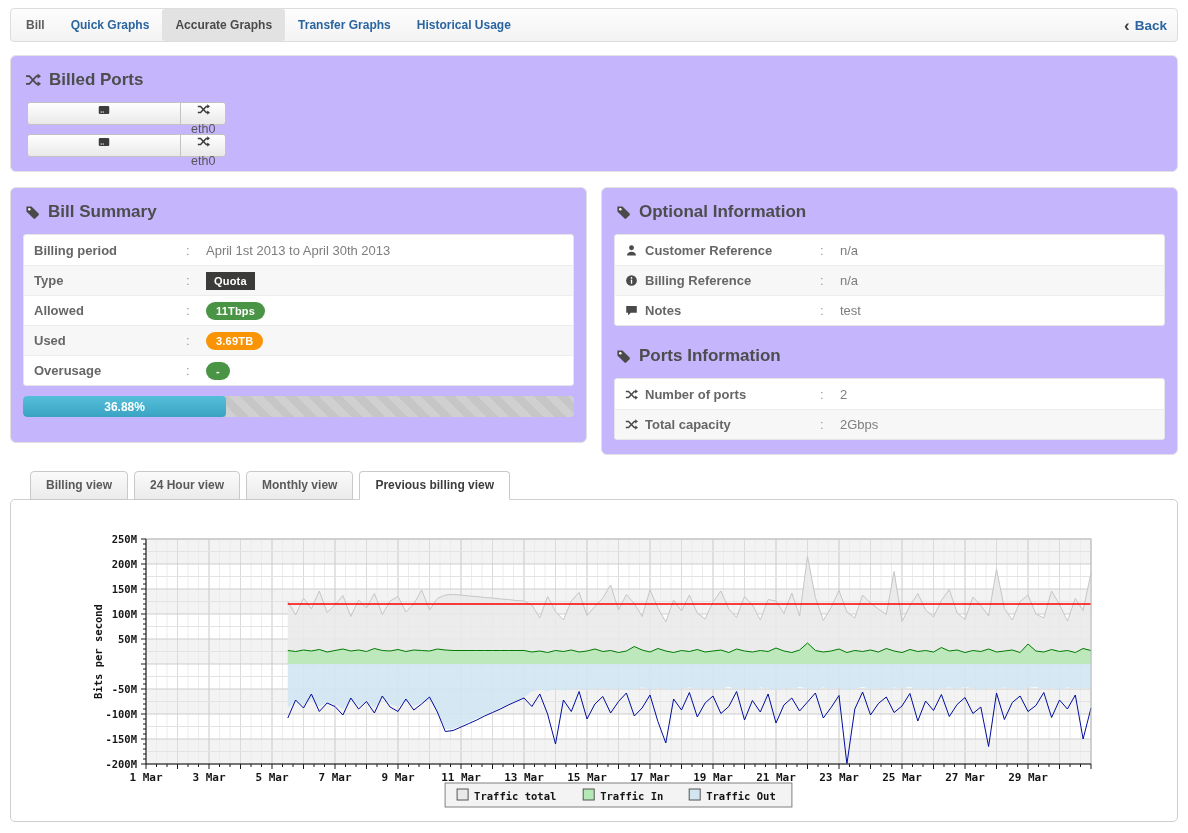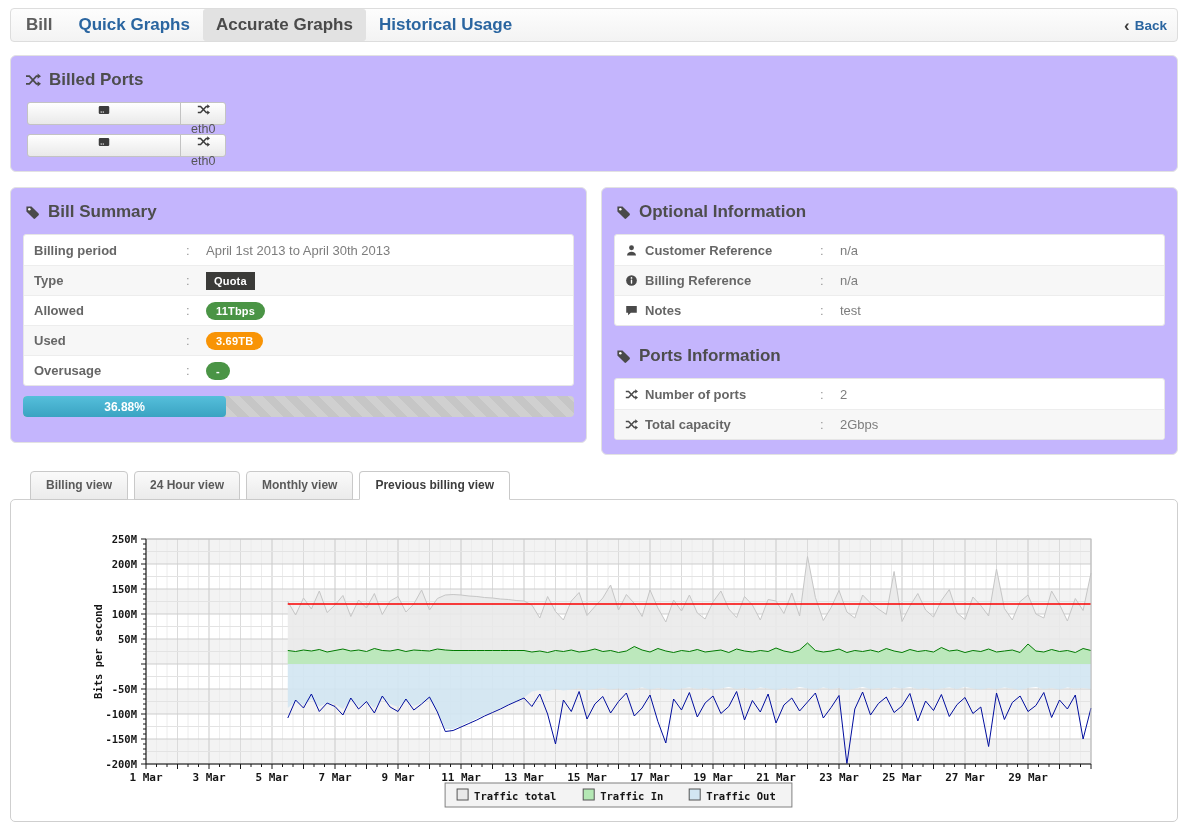--- a/index.html
+++ b/index.html
@@ -6,21 +6,21 @@
   html,body { margin:0; padding:0; background:#fff; }
   body { font-family:"Liberation Sans", sans-serif; font-size:13px; color:#666; width:1188px; }
   .page { padding:8px 10px 10px 10px; }
 
   
   .topnav { display:flex; justify-content:space-between; align-items:center;
     border:1px solid #ddd; border-radius:4px; background:linear-gradient(#fdfdfd,#f3f3f3);
     height:34px; padding:0 10px 0 2px; }
   .navleft { display:flex; align-items:stretch; height:100%; }
   .nav-item { display:flex; align-items:center; padding:0 13px; font-weight:bold;
-    font-size:17px; color:#2a65a0; cursor:pointer; text-decoration:none; }
+    font-size:12px; color:#2a65a0; cursor:pointer; text-decoration:none; }
   .nav-item.plain { color:#5d5d5d; }
   .nav-item.active { background:#e2e2e2; color:#4a4a4a; border-radius:3px; }
   .back { display:flex; align-items:center; gap:5px; font-weight:bold; font-size:13.5px;
     color:#2a65a0; cursor:pointer; }
   .back .chev { color:#3c3c3c; font-size:17px; line-height:1; font-weight:bold; }
 
   
   .panel { border:1px solid #e2e2e2; border-radius:6px; background:#c4b5fd;
     padding:10px 12px 14px 12px; margin-top:13px; }
   h2.ptitle { display:flex; align-items:center; gap:8px; margin:4px 0 12px 2px;
@@ -80,20 +80,21 @@
 </head>
 <body>
 
 <div class="page">
 
   <nav class="topnav">
     <div class="navleft">
       <a class="nav-item plain">Bill</a>
       <a class="nav-item">Quick Graphs</a>
       <a class="nav-item active">Accurate Graphs</a>
+      <a class="nav-item">Transfer Graphs</a>
       <a class="nav-item">Historical Usage</a>
     </div>
     <a class="back">
       <span class="chev">‹</span>
       <span>Back</span>
     </a>
   </nav>
 
   <section class="panel">
     <h2 class="ptitle">

